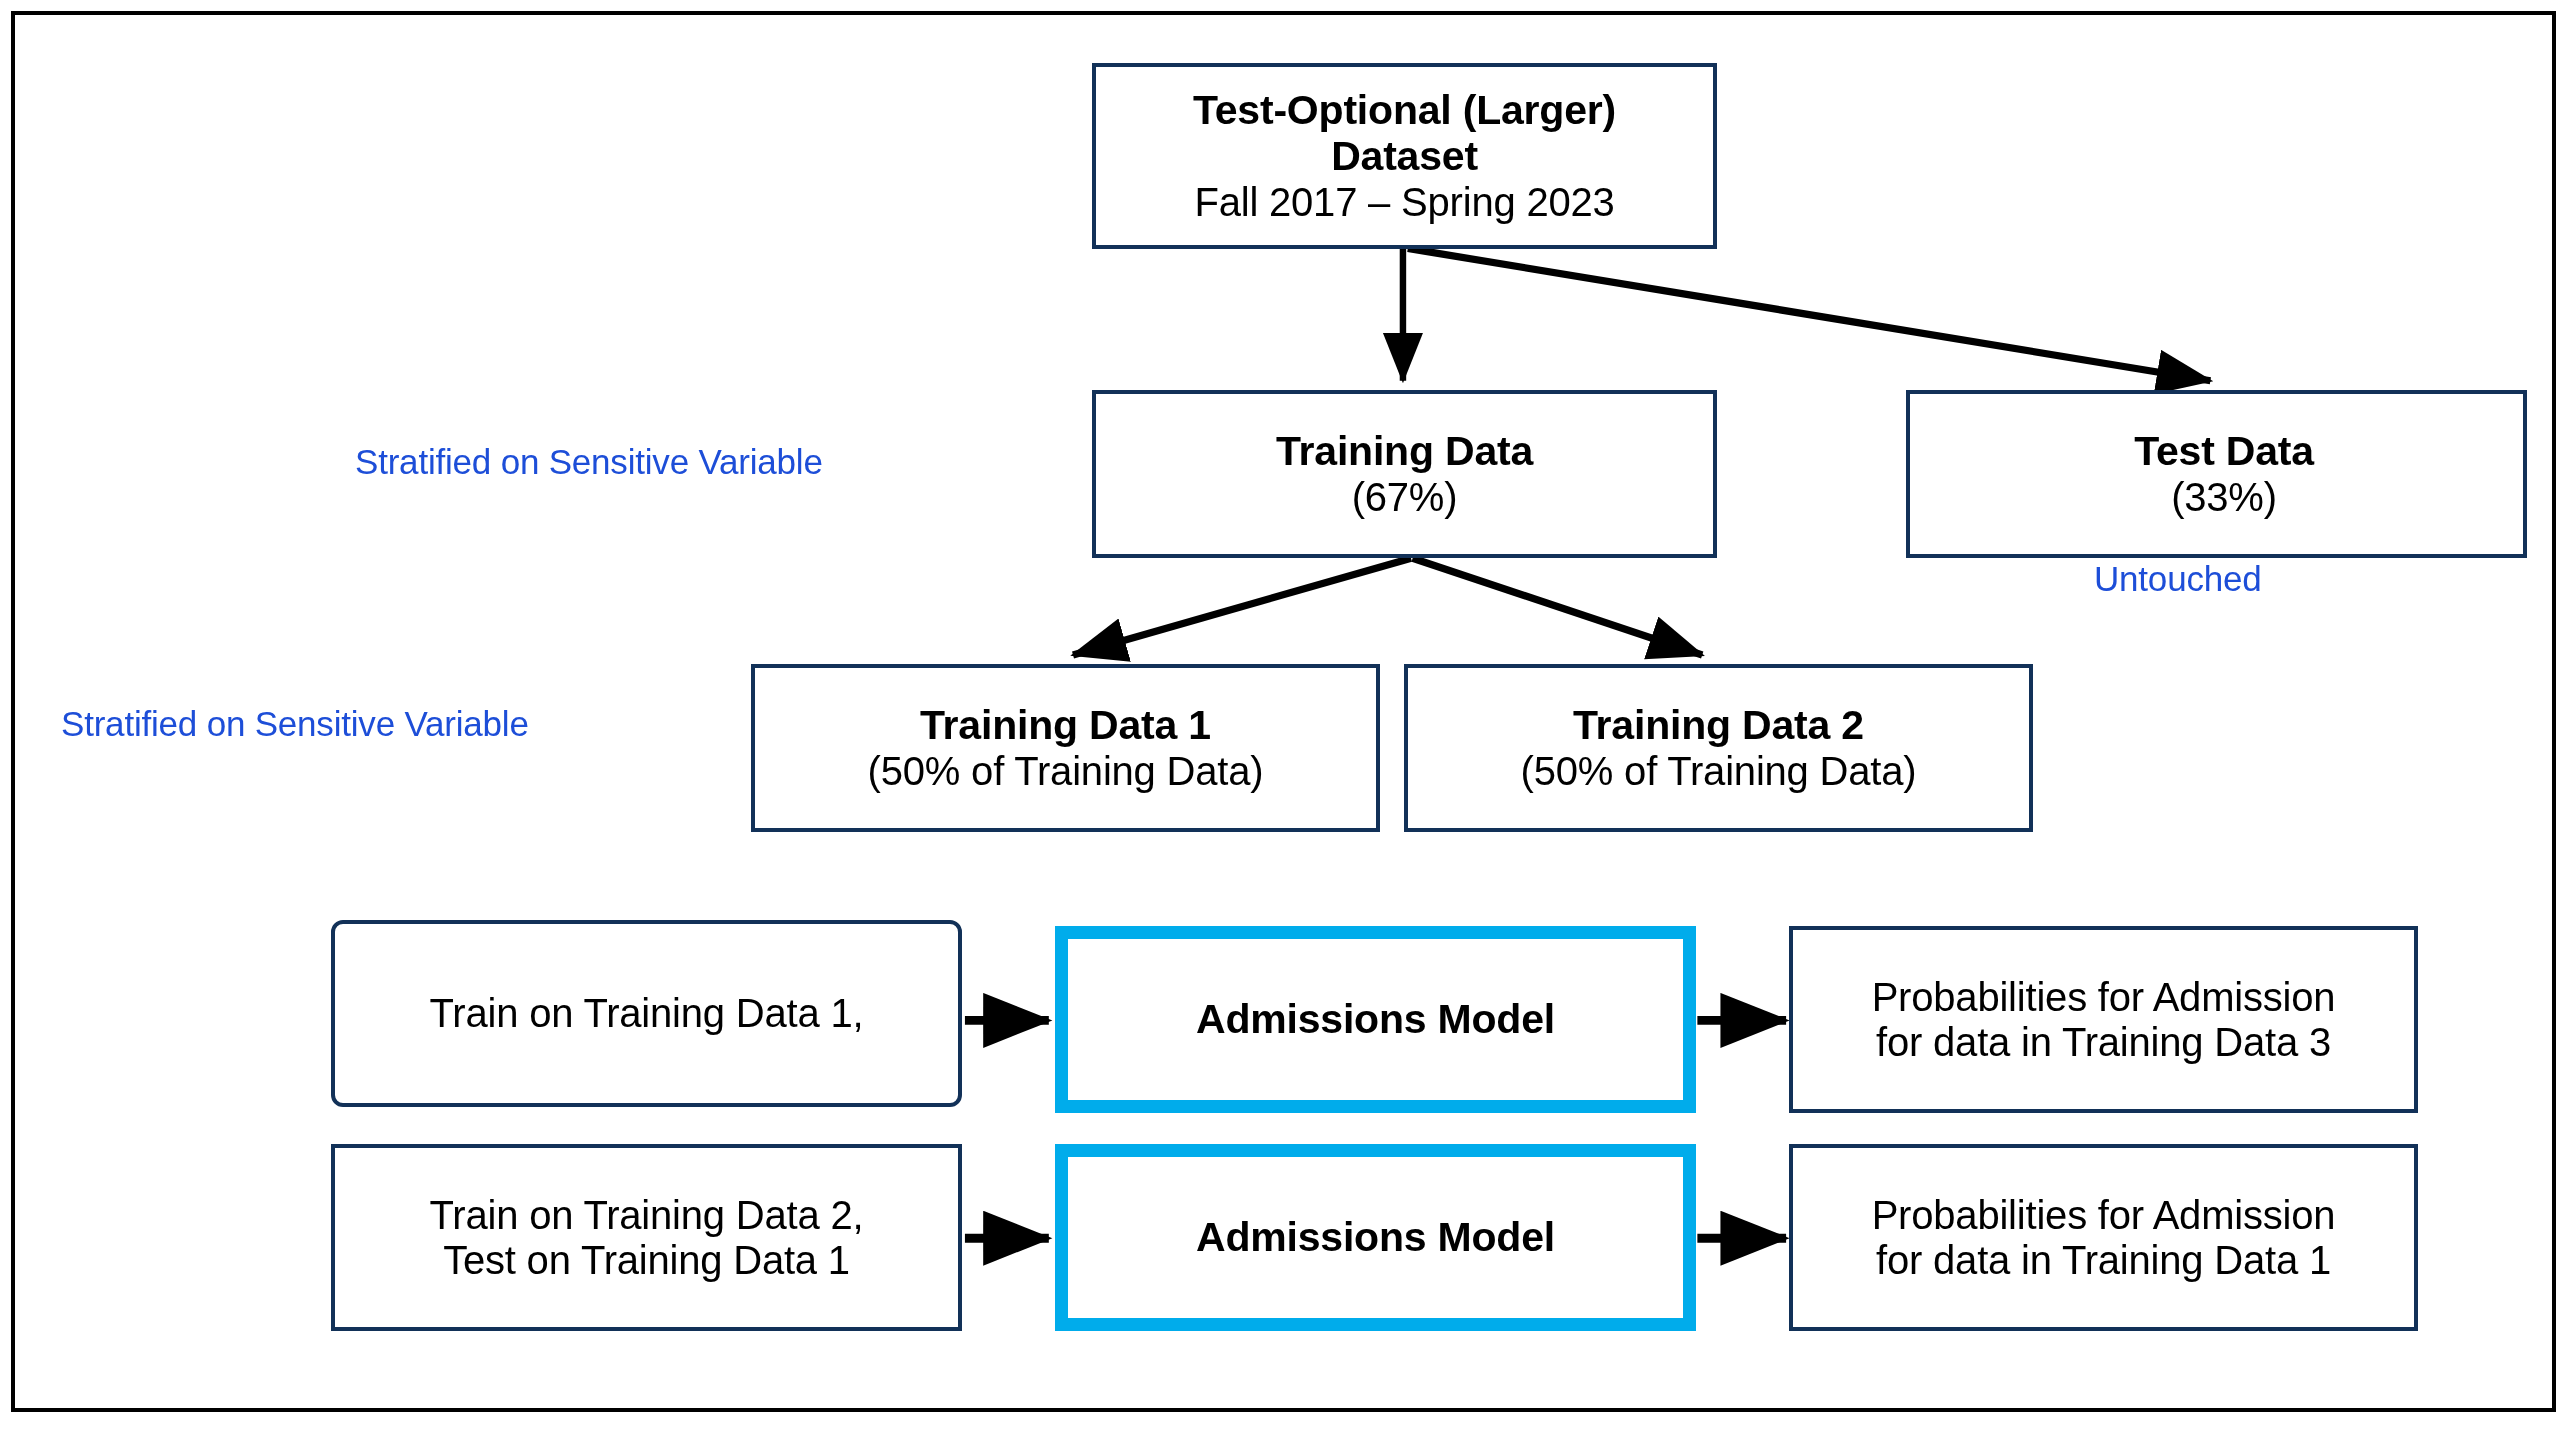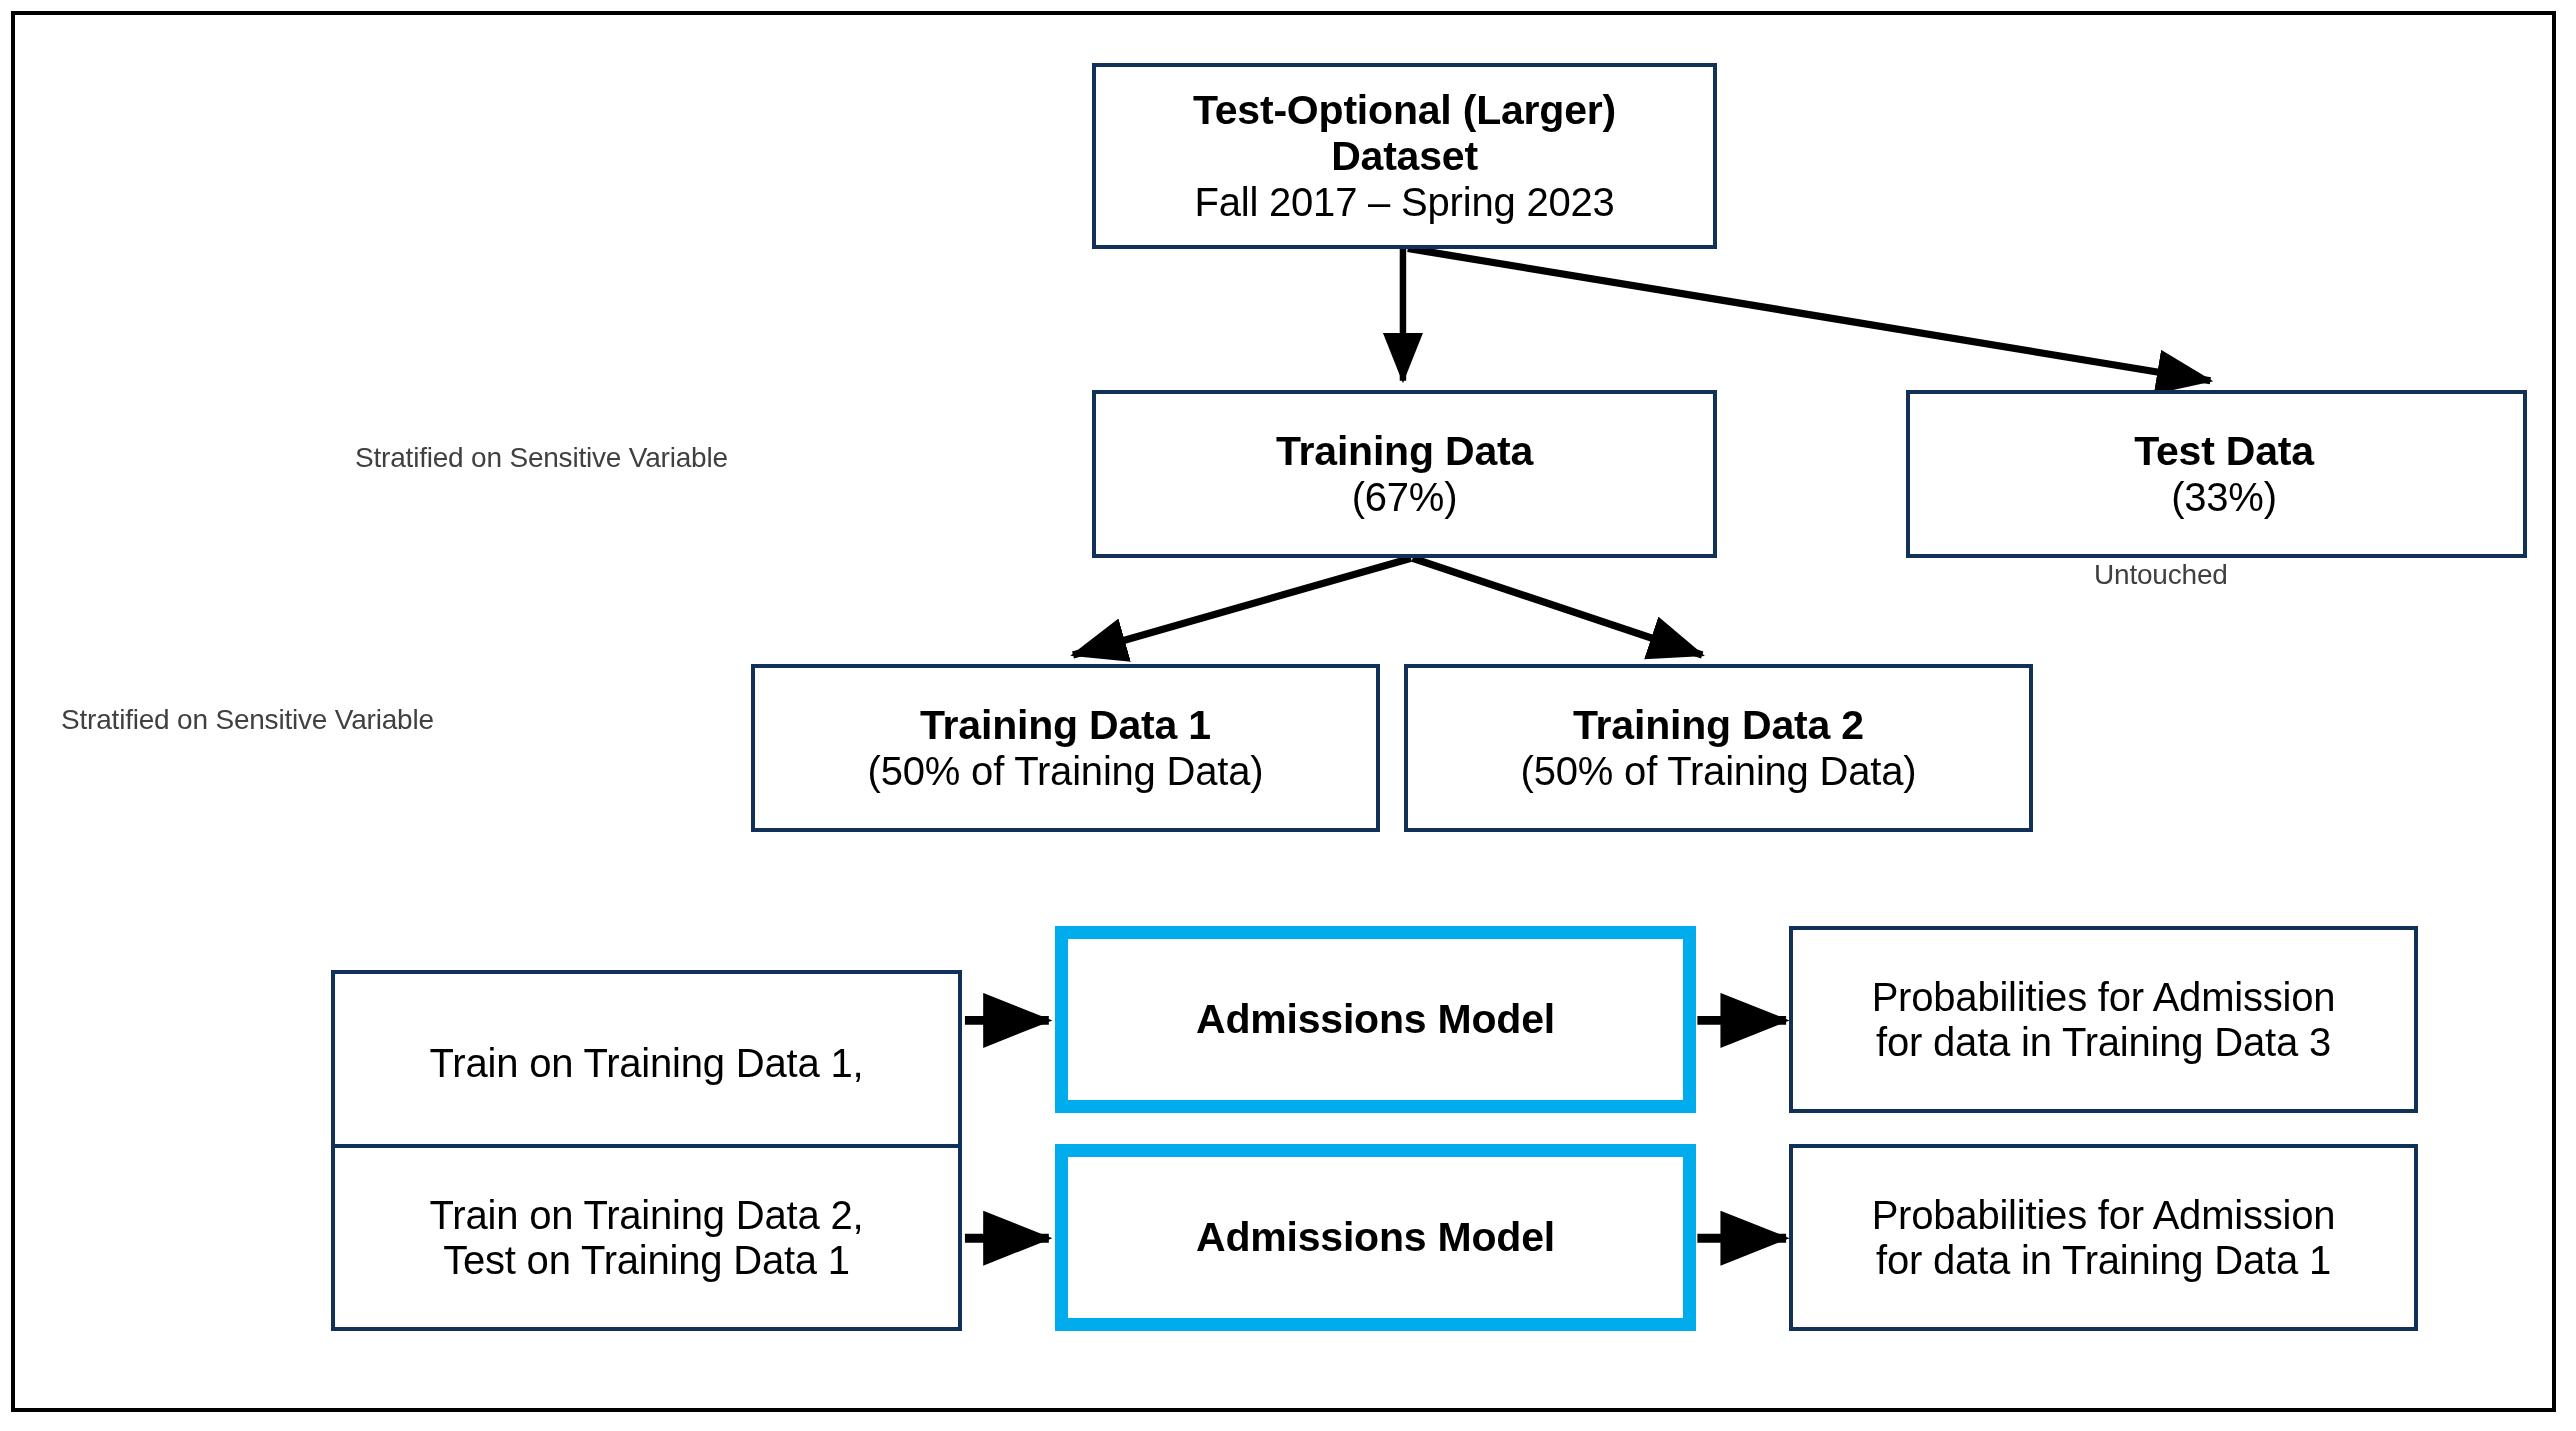--- a/index.html
+++ b/index.html
@@ -53,22 +53,22 @@
     font-weight: bold;
   }
 
   
   .t-lg  { font-size: 41px; letter-spacing: -0.2px; }
   .t-md  { font-size: 40px; letter-spacing: -0.2px; }
 
   
   .caption {
     position: absolute;
-    font-size: 28px;
-    color: #404040;
+    font-size: 35px;
+    color: #1d4ed8;
     white-space: nowrap;
     letter-spacing: -0.2px;
   }
 
   
   .arrows {
     position: absolute;
     left: 0;
     top: 0;
     width: 2576px;
@@ -132,21 +132,21 @@
   <div class="box" style="left:751px; top:664px; width:629px; height:168px;">
     <span class="ln t-lg bold">Training Data 1</span>
     <span class="ln t-md">(50% of Training Data)</span>
   </div>
 
   <div class="box" style="left:1404px; top:664px; width:629px; height:168px;">
     <span class="ln t-lg bold">Training Data 2</span>
     <span class="ln t-md">(50% of Training Data)</span>
   </div>
 
-  <div class="box" style="left:331px; top:970px; width:631px; height:187px;">
+  <div class="box" style="left:331px; top:920px; width:631px; height:187px;border-radius:12px;">
     <span class="ln t-md">Train on Training Data 1,</span>
   </div>
 
   <div class="box blue" style="left:1055px; top:926px; width:641px; height:187px;">
     <span class="ln t-lg bold">Admissions Model</span>
   </div>
 
   <div class="box" style="left:1789px; top:926px; width:629px; height:187px;">
     <span class="ln t-md">Probabilities for Admission</span>
     <span class="ln t-md">for data in Training Data 3</span>

